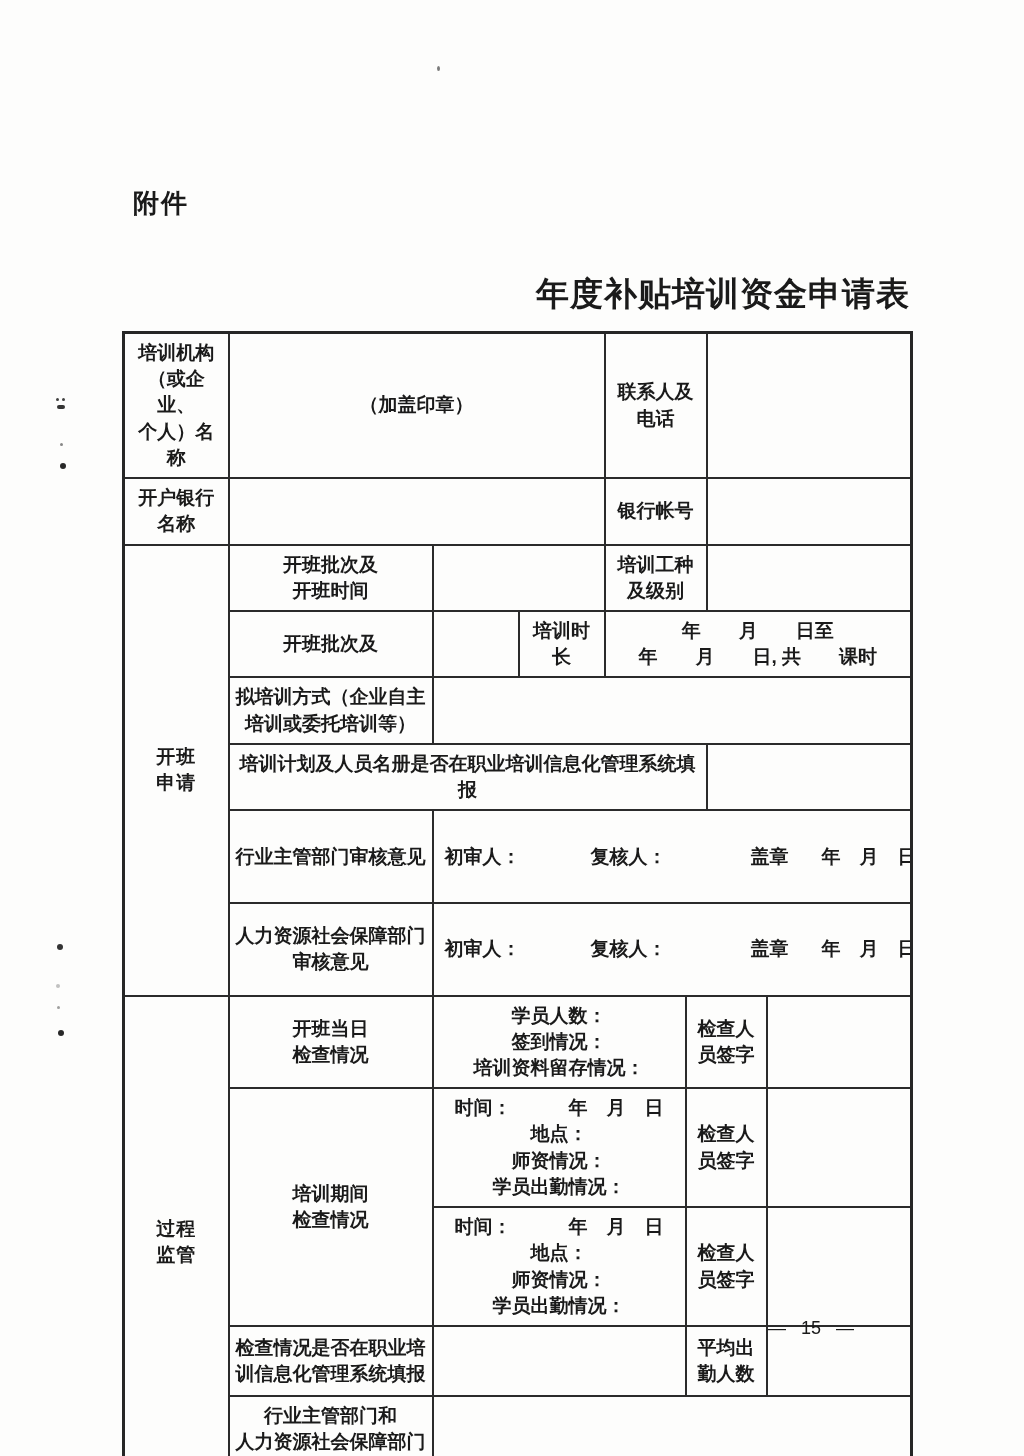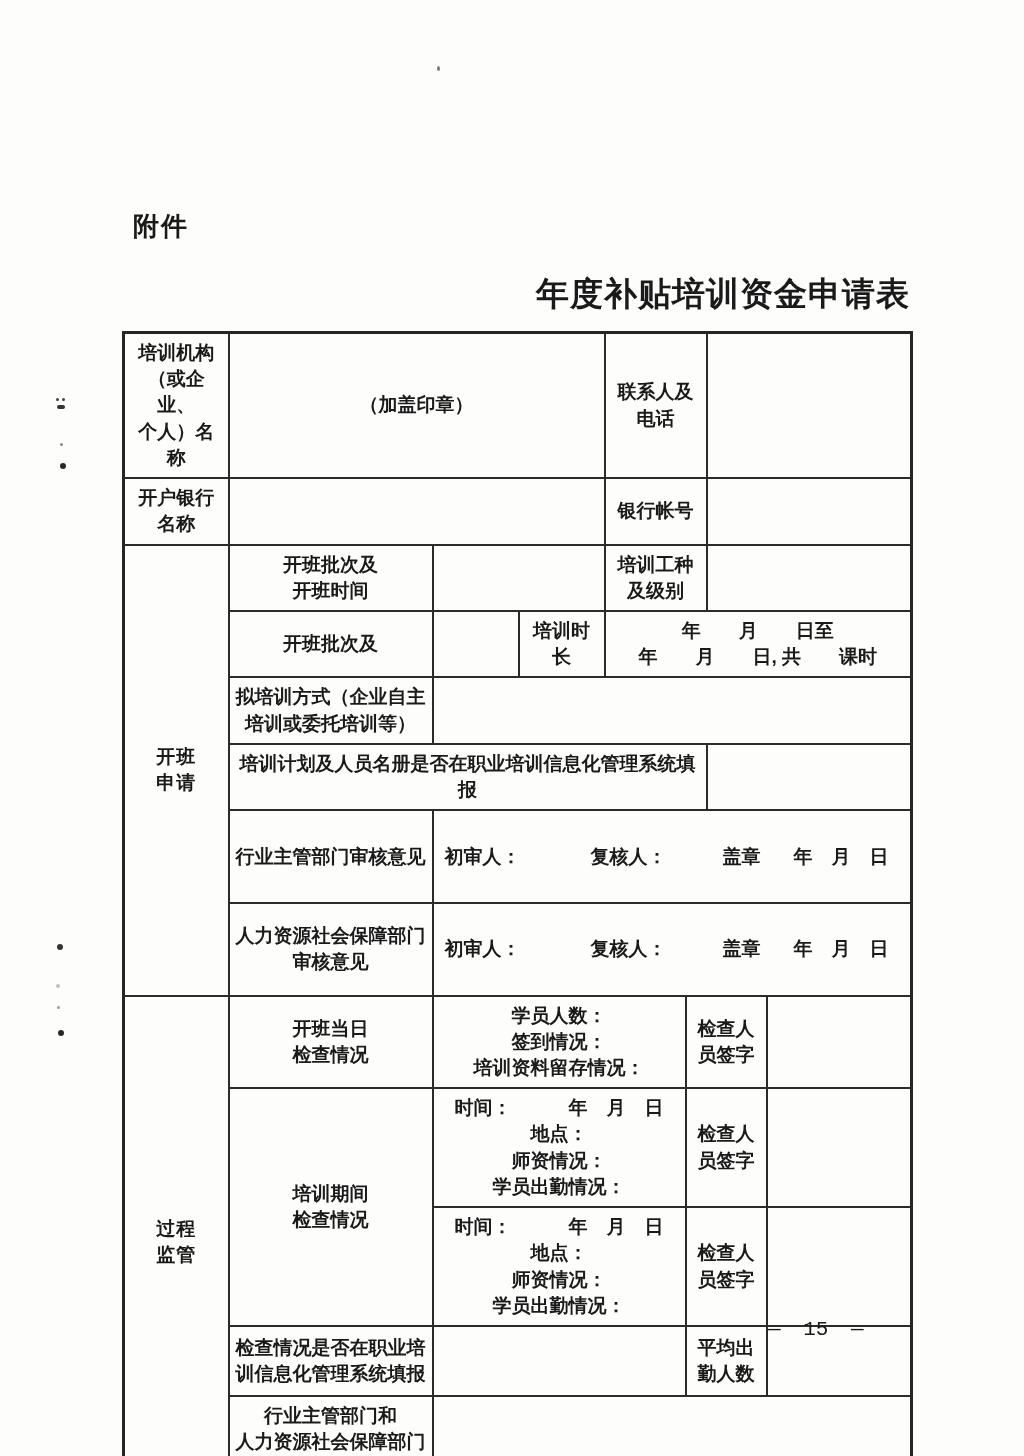--- a/index.html
+++ b/index.html
@@ -4,21 +4,21 @@
 <style>
   html,body{margin:0;padding:0;}
   body{
     width:1024px;height:1456px;position:relative;
     background:#fdfdfc;
     font-family:"Liberation Sans","DejaVu Sans",sans-serif;
     color:#1a1a1a;
   }
   .attachment{
     position:absolute;left:133px;top:186px;
-    font-size:26px;font-weight:bold;letter-spacing:2px;margin-top:23px;
+    font-size:26px;font-weight:bold;letter-spacing:2px;
   }
   .doc-title{
     position:absolute;left:122px;top:272px;width:788px;
     text-align:right;font-size:33px;font-weight:bold;letter-spacing:1px;
   }
   table.form{
     position:absolute;left:122px;top:331px;width:788px;
     border-collapse:collapse;table-layout:fixed;
     border:3px solid #262626;
   }
@@ -32,26 +32,26 @@
   td.left{text-align:left;padding-left:10px;}
   td.section{font-size:20px;line-height:1.6;letter-spacing:1px;}
   .rh1{height:81px}.rh2{height:46px}.rh3{height:60px}.rh4{height:62px}
   .rh5{height:48px}.rh6{height:49px}.rh7{height:67px}.rh8{height:62px}
   .rh9{height:78px}.rh10{height:110px}.rh11{height:110px}.rh12{height:70px}.rh13{height:71px}
   .review-line{
     display:flex;align-items:center;justify-content:flex-start;
     padding:0 6px;white-space:pre;
   }
   .review-line .g1{margin-left:70px;}
-  .review-line .g2{margin-left:56px;}
+  .review-line .g2{margin-left:84px;}
   .review-line .g3{margin-left:33px;}
   .page-number{
     position:absolute;left:768px;top:1318px;
-    font-family:Liberation Mono, monospace;
-    font-size:21px;white-space:pre;word-spacing:10px;
+    font-family:Liberation Sans, sans-serif;
+    font-size:18px;white-space:pre;word-spacing:10px;
   }
   .speck{position:absolute;background:#111;border-radius:50%;}
 </style>
 </head>
 <body>
 
 <div class="attachment">附件</div>
 <div class="doc-title">年度补贴培训资金申请表</div>
 
 <table class="form">

